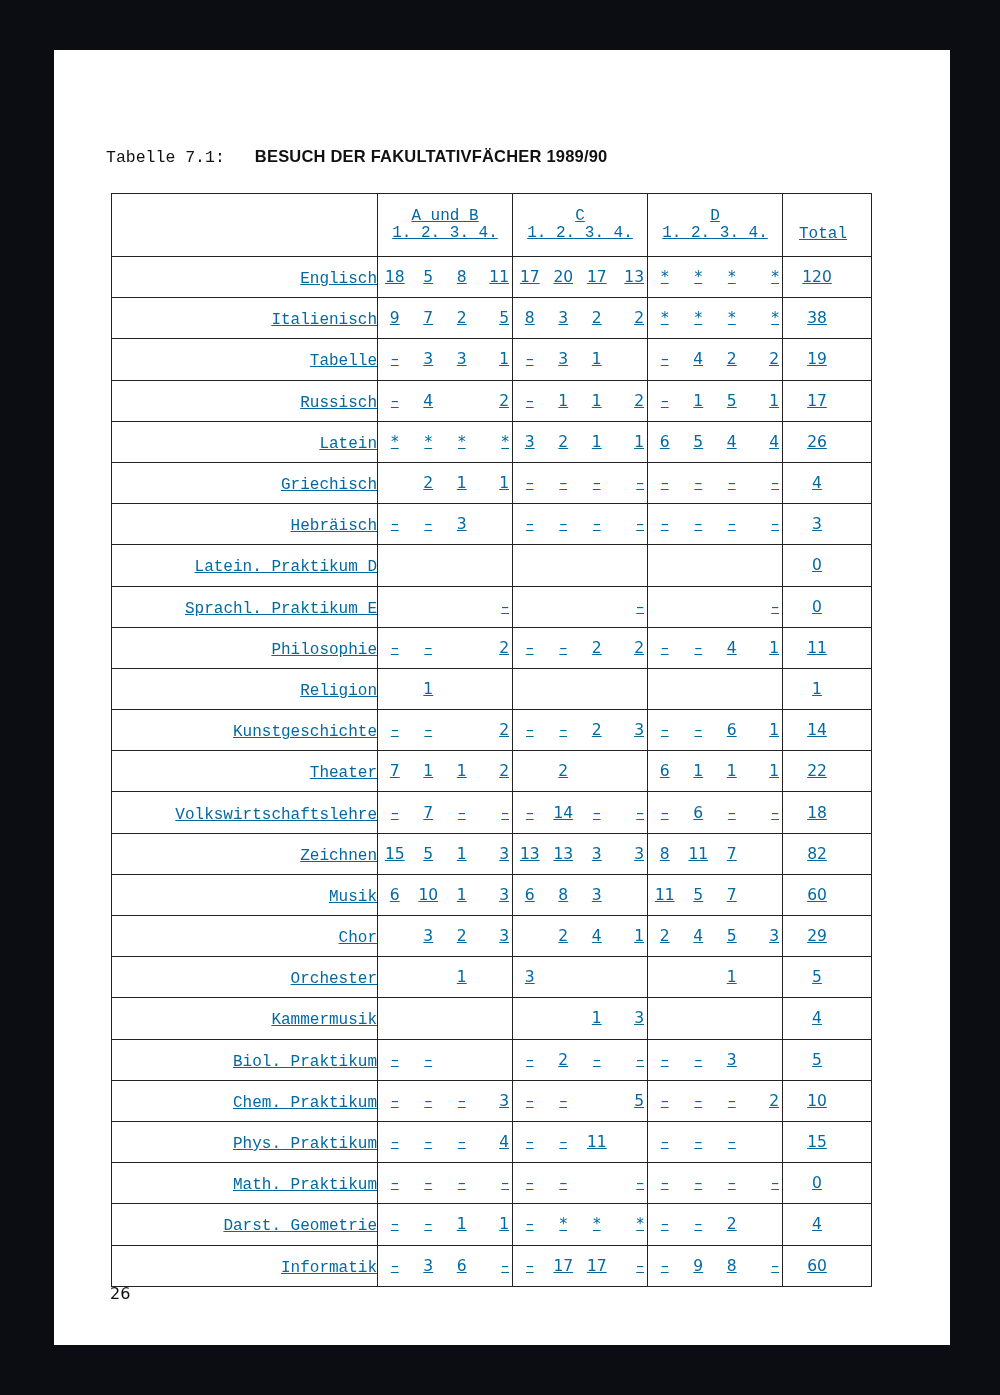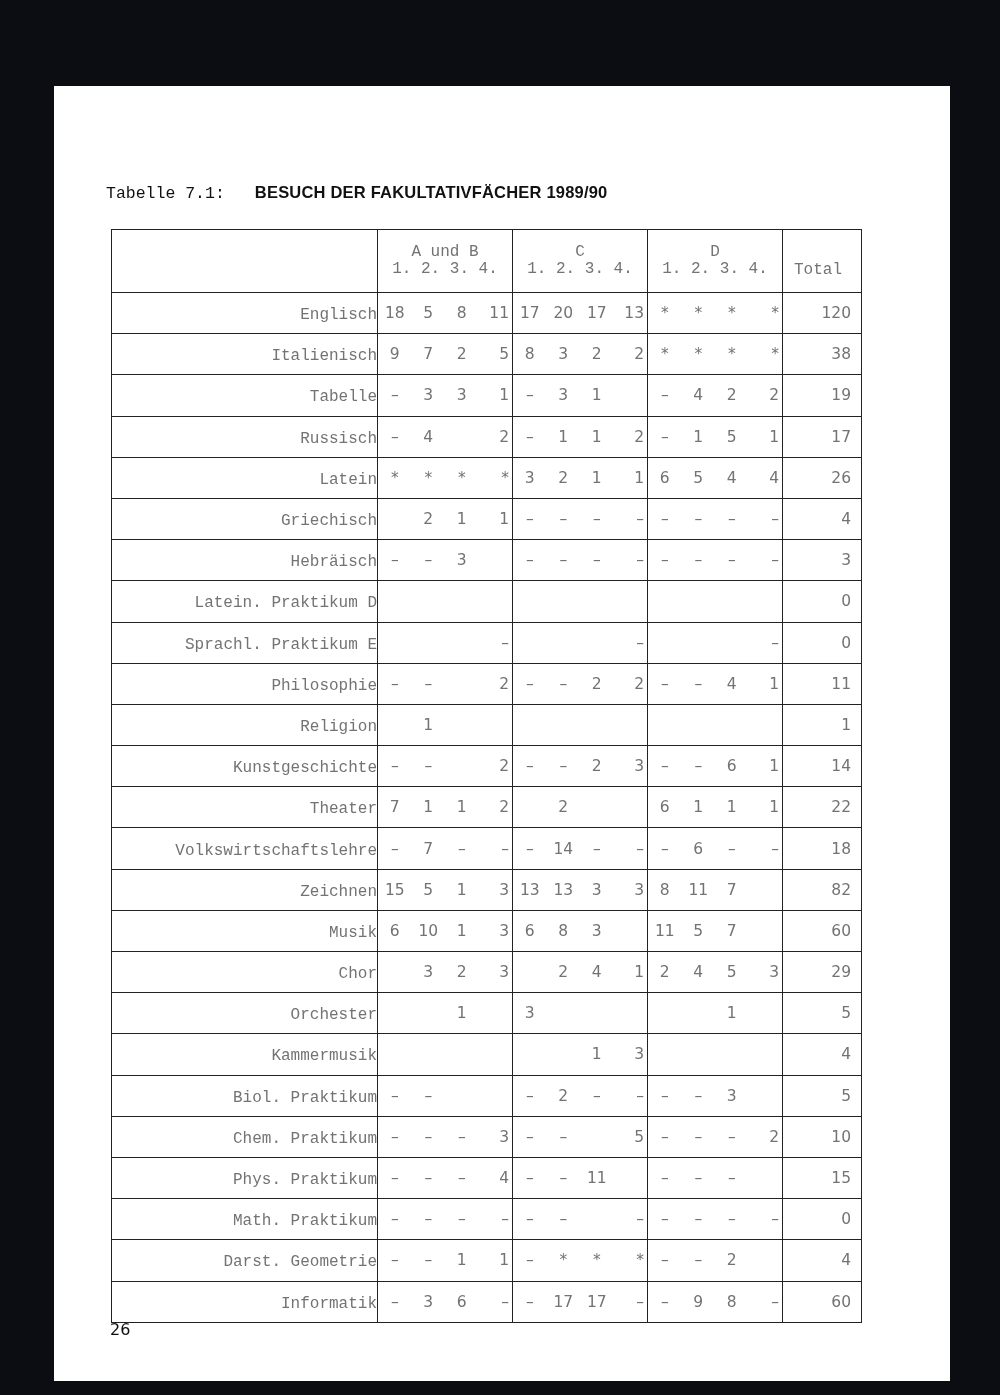--- a/index.html
+++ b/index.html
@@ -1,25 +1,25 @@
 <!DOCTYPE html>
 <html><head>
 <meta charset="utf-8">
 <style>
   html, body { margin:0; padding:0; }
   body { width:1000px; height:1395px; background:#0b0d12; position:relative; overflow:hidden; }
-  .page { position:absolute; left:54px; top:50px; width:896px; height:1295px; background:#fff;margin-top:36px; }
+  .page { position:absolute; left:54px; top:50px; width:896px; height:1295px; background:#fff; }
   .caption { position:absolute; left:52px; top:97px; font-size:16.5px; color:#111; white-space:pre; }
   .caption .lbl { font-family:"Liberation Mono", monospace; }
   .caption .ttl { font-family:"Liberation Sans", sans-serif; font-weight:bold; font-stretch:condensed; letter-spacing:0.2px; margin-left:30px; }
-  table.t { position:absolute; left:57px; top:143px; border-collapse:collapse; color:#737373; }
+  table.t { position:absolute; left:57px; top:143px; border-collapse:collapse; color:#0369a1;text-decoration:underline; }
   table.t td { border:1.5px solid #222; padding:0; height:36.2px; vertical-align:middle; }
   table.t td.name { width:258px; font-family:"Liberation Mono", monospace; font-size:16px; padding-left:7px; padding-top:4px;text-align:right; }
   table.t td.grp { width:134px; }
-  table.t td.tot { width:68px; font-family:"DejaVu Sans", sans-serif; font-size:15.5px; text-align:right; padding-right:10px; }
+  table.t td.tot { width:68px; font-family:"DejaVu Sans", sans-serif; font-size:15.5px; text-align:center; padding-right:20px; }
   .cells { display:grid; grid-template-columns:repeat(4, 1fr); width:134px; }
   .cells span { font-family:"DejaVu Sans", sans-serif; font-size:15.5px; text-align:center; height:20px; line-height:20px; }
   .cells span:last-child { text-align:right; padding-right:3px; }
   tr.head td { height:58px; }
   .hgrp { font-family:"Liberation Mono", monospace; font-size:16px; text-align:center; line-height:17px; }
   .hsub { white-space:pre; }
   .htot { font-family:"Liberation Mono", monospace; font-size:16px; text-align:center; padding-top:18px; }
   .pnum { position:absolute; left:56px; top:1234px; font-family:"DejaVu Sans", sans-serif; font-size:16px; color:#111; }
 </style>
 </head>

